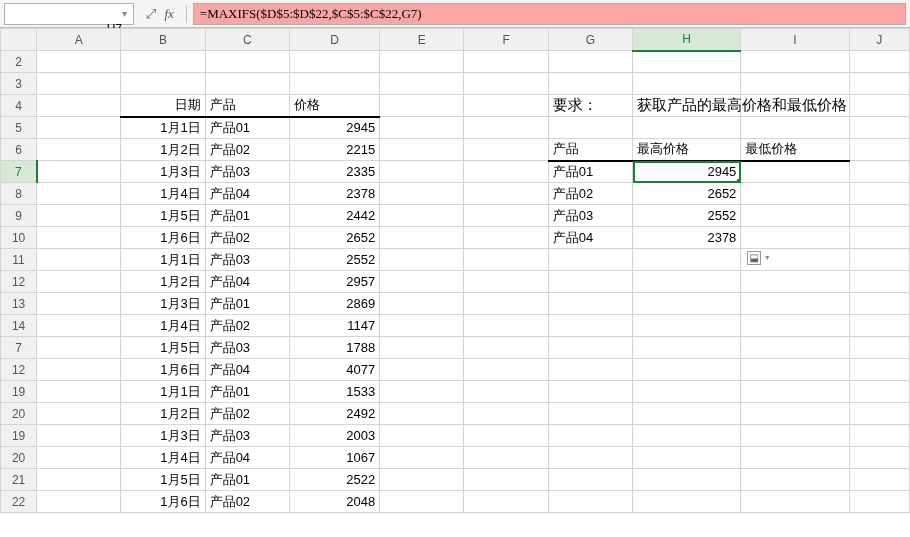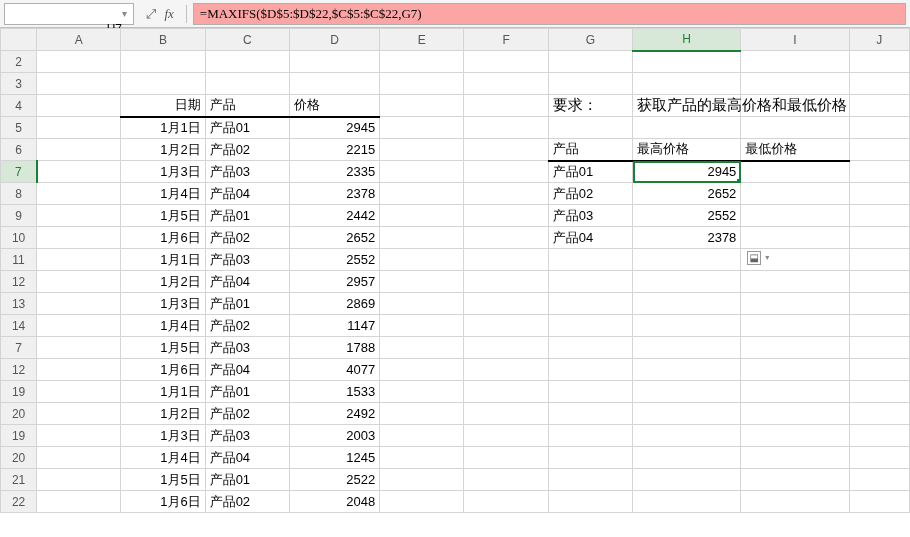--- a/index.html
+++ b/index.html
@@ -423,21 +423,21 @@
           <td class=""></td>
           <td class=""></td>
         </tr>
       </tbody>
       <tbody>
         <tr>
           <td class="rowhdr">20</td>
           <td class=""></td>
           <td class=" t-right">1月4日</td>
           <td class="">产品04</td>
-          <td class=" t-right">1245</td>
+          <td class=" t-right">1067</td>
           <td class=""></td>
           <td class=""></td>
           <td class=""></td>
           <td class=""></td>
           <td class=""></td>
           <td class=""></td>
         </tr>
       </tbody>
       <tbody>
         <tr>

